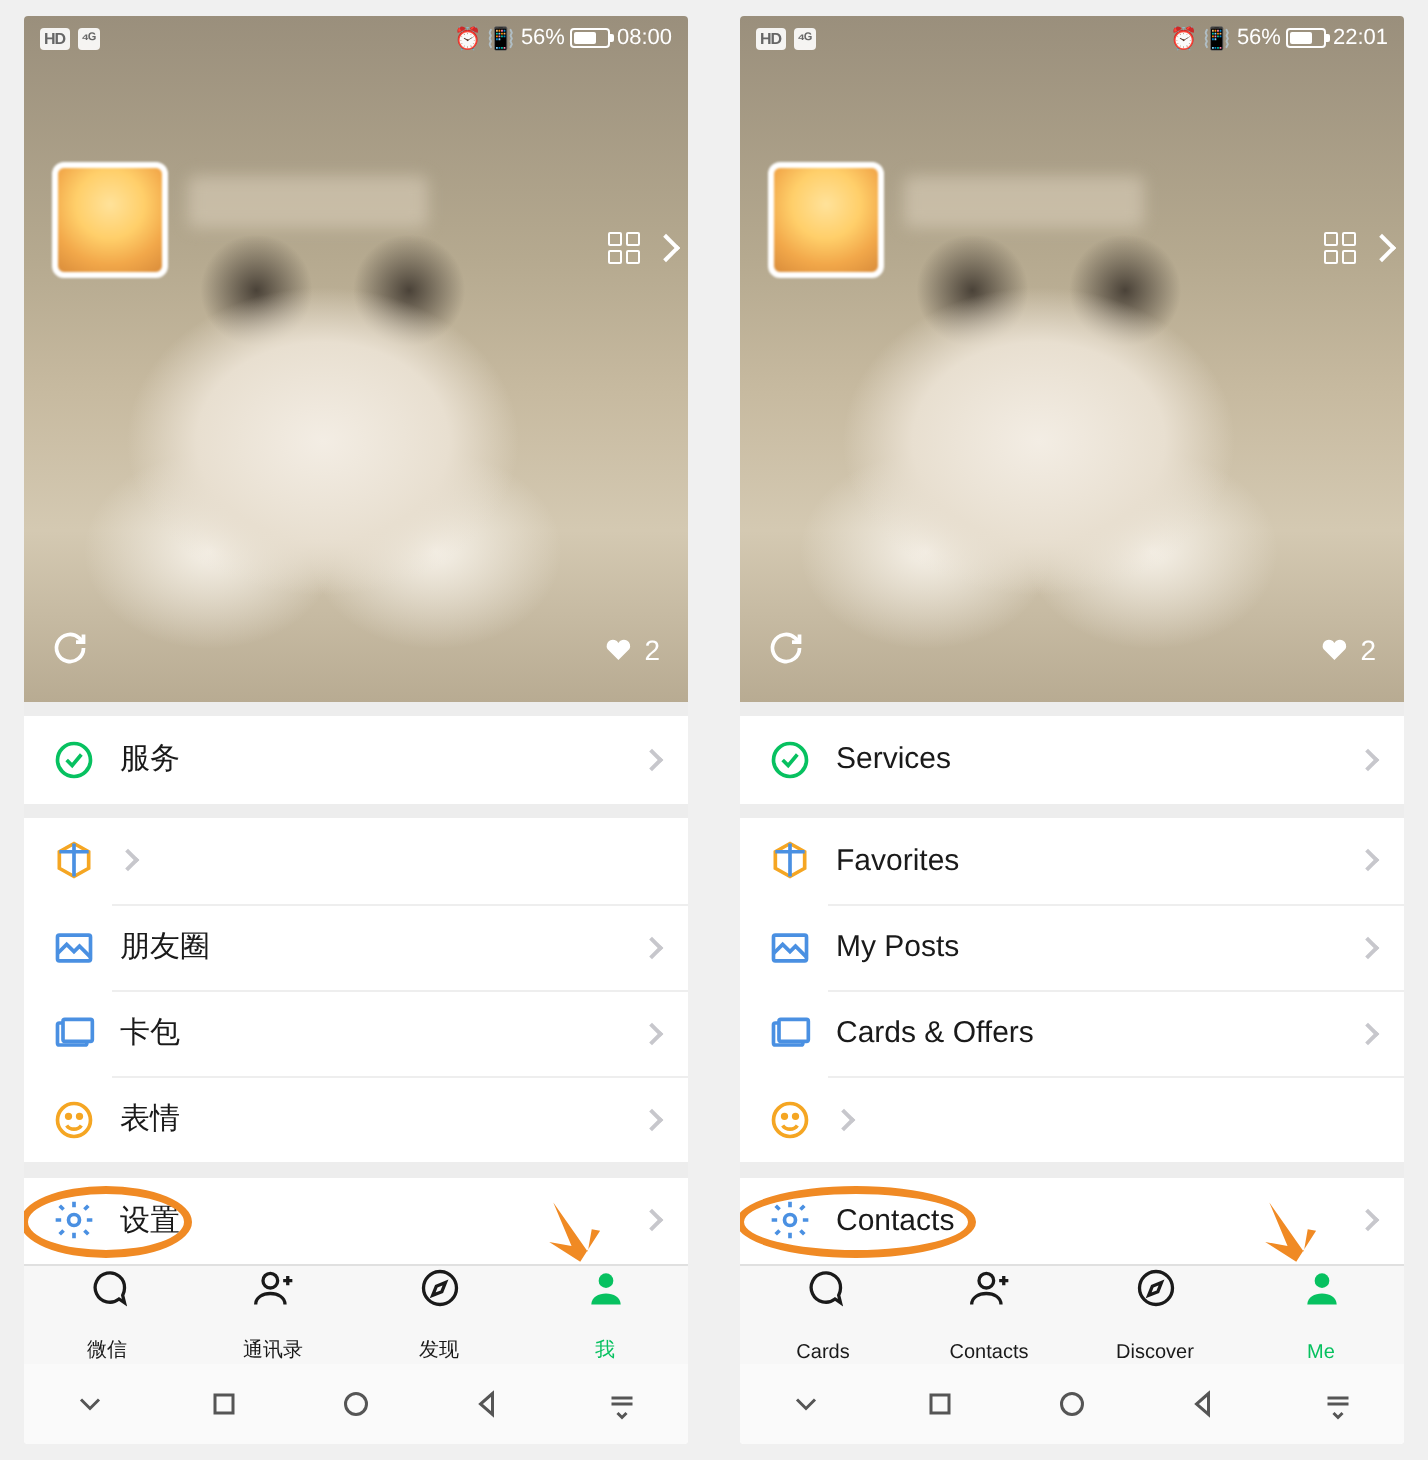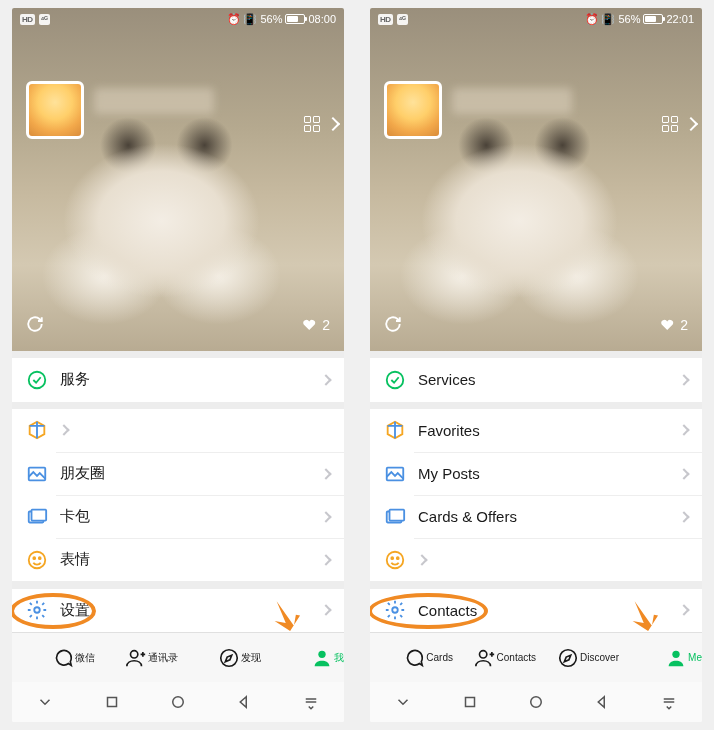--- a/index.html
+++ b/index.html
@@ -196,23 +196,23 @@
   }
   .tabbar {
     height: 50px;
     background: #f7f7f7;
     border-top: 1px solid #e0e0e0;
     display: flex;
   }
   .tab {
     flex: 1;
     display: flex;
-    flex-direction: row;
+    flex-direction: column;
     align-items: center;
-    justify-content: flex-end;
+    justify-content: space-between;
     gap: 1px;
     font-size: 10px;
     color: #1a1a1a;
   }
   .tab svg { width: 22px; height: 22px; }
   .tab.active { color: #07c160; }
   .tab.active svg { color: #07c160; }
   .navbar {
     height: 40px;
     background: #fafafa;

